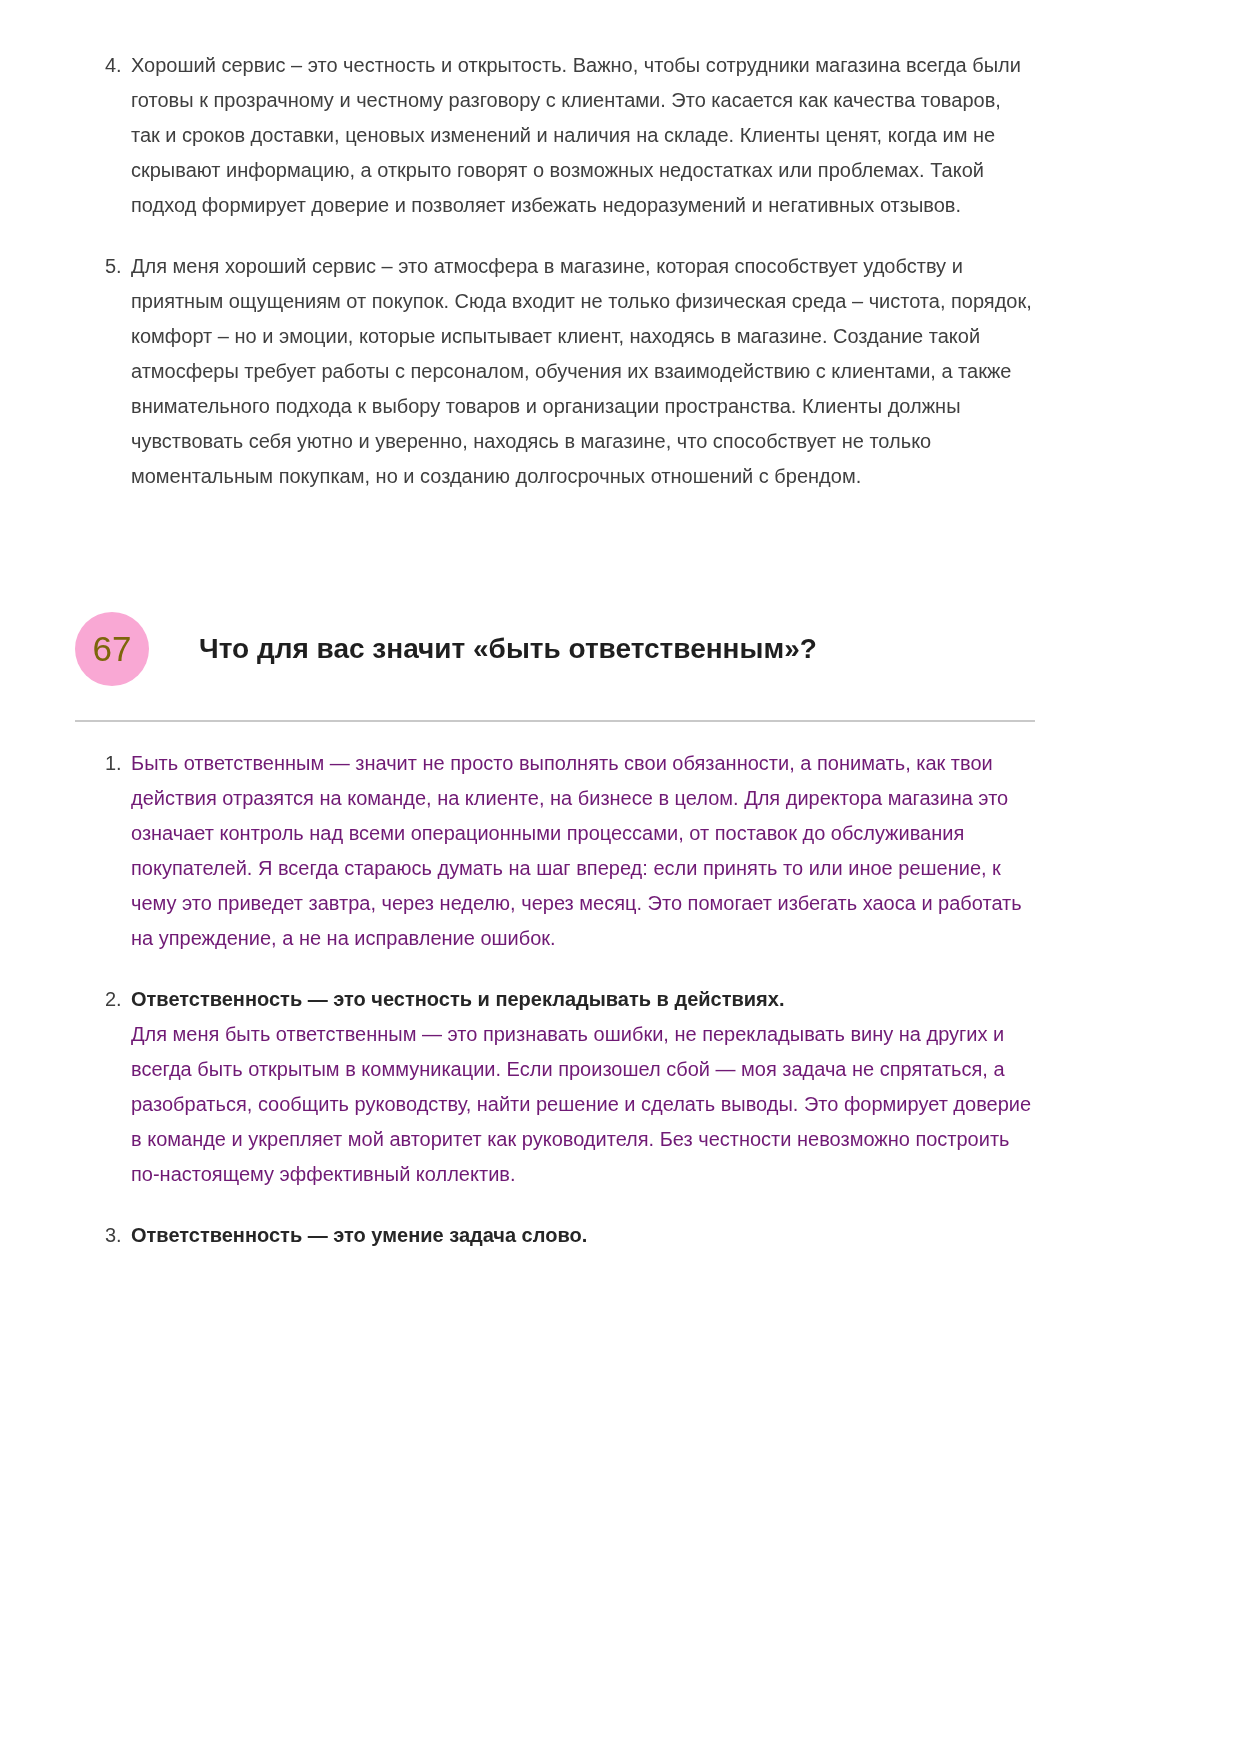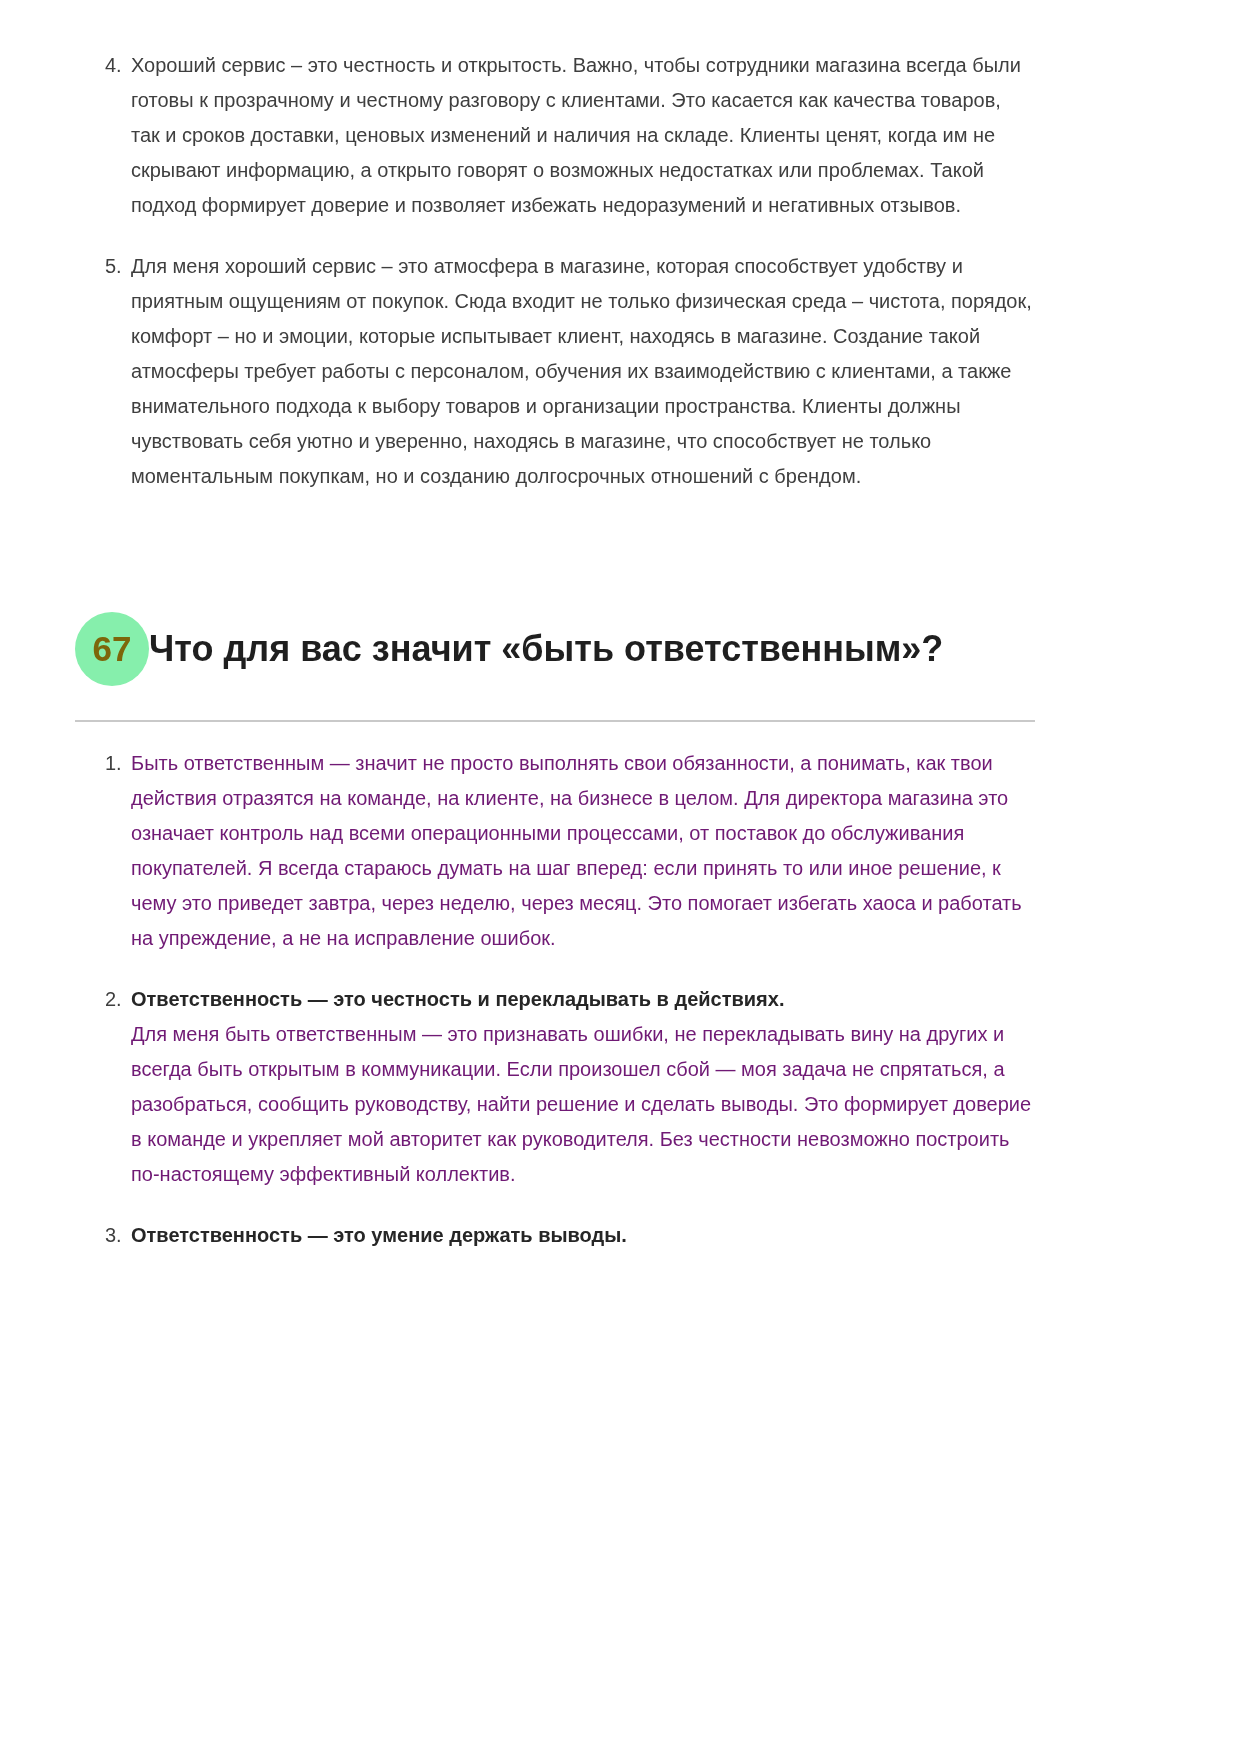--- a/index.html
+++ b/index.html
@@ -34,31 +34,32 @@
   
   .question-header {
     display: flex;
     align-items: center;
     margin-top: 118px;
   }
   .badge {
     width: 74px;
     height: 74px;
     border-radius: 50%;
-    background: #86efac;
+    background: #f9a8d4;
     color: #7d660a;
     font-size: 35px;
-    font-weight: bold;
+    font-weight: normal;
     display: flex;
     align-items: center;
     justify-content: center;
     flex-shrink: 0;
   }
   .q-title {
-    font-size: 36px;
+    margin-left: 50px;
+    font-size: 28px;
     font-weight: bold;
     color: #1f1f1f;
   }
   .divider {
     height: 2px;
     background: #c9c9c9;
     margin-top: 34px;
     margin-bottom: 24px;
   }
 
@@ -108,19 +109,19 @@
       <span class="num">2.</span>
       <div class="txt">
         <div class="heading">Ответственность — это честность и перекладывать в действиях.</div>
         <div class="body">Для меня быть ответственным — это признавать ошибки, не перекладывать вину на других и всегда быть открытым в коммуникации. Если произошел сбой — моя задача не спрятаться, а разобраться, сообщить руководству, найти решение и сделать выводы. Это формирует доверие в команде и укрепляет мой авторитет как руководителя. Без честности невозможно построить по-настоящему эффективный коллектив.</div>
       </div>
     </div>
 
     <div class="item answer">
       <span class="num">3.</span>
       <div class="txt">
-        <div class="heading">Ответственность — это умение держать выводы.</div>
+        <div class="heading">Ответственность — это умение задача слово.</div>
       </div>
     </div>
 
   </div>
 
 </div>
 
 </body></html>

